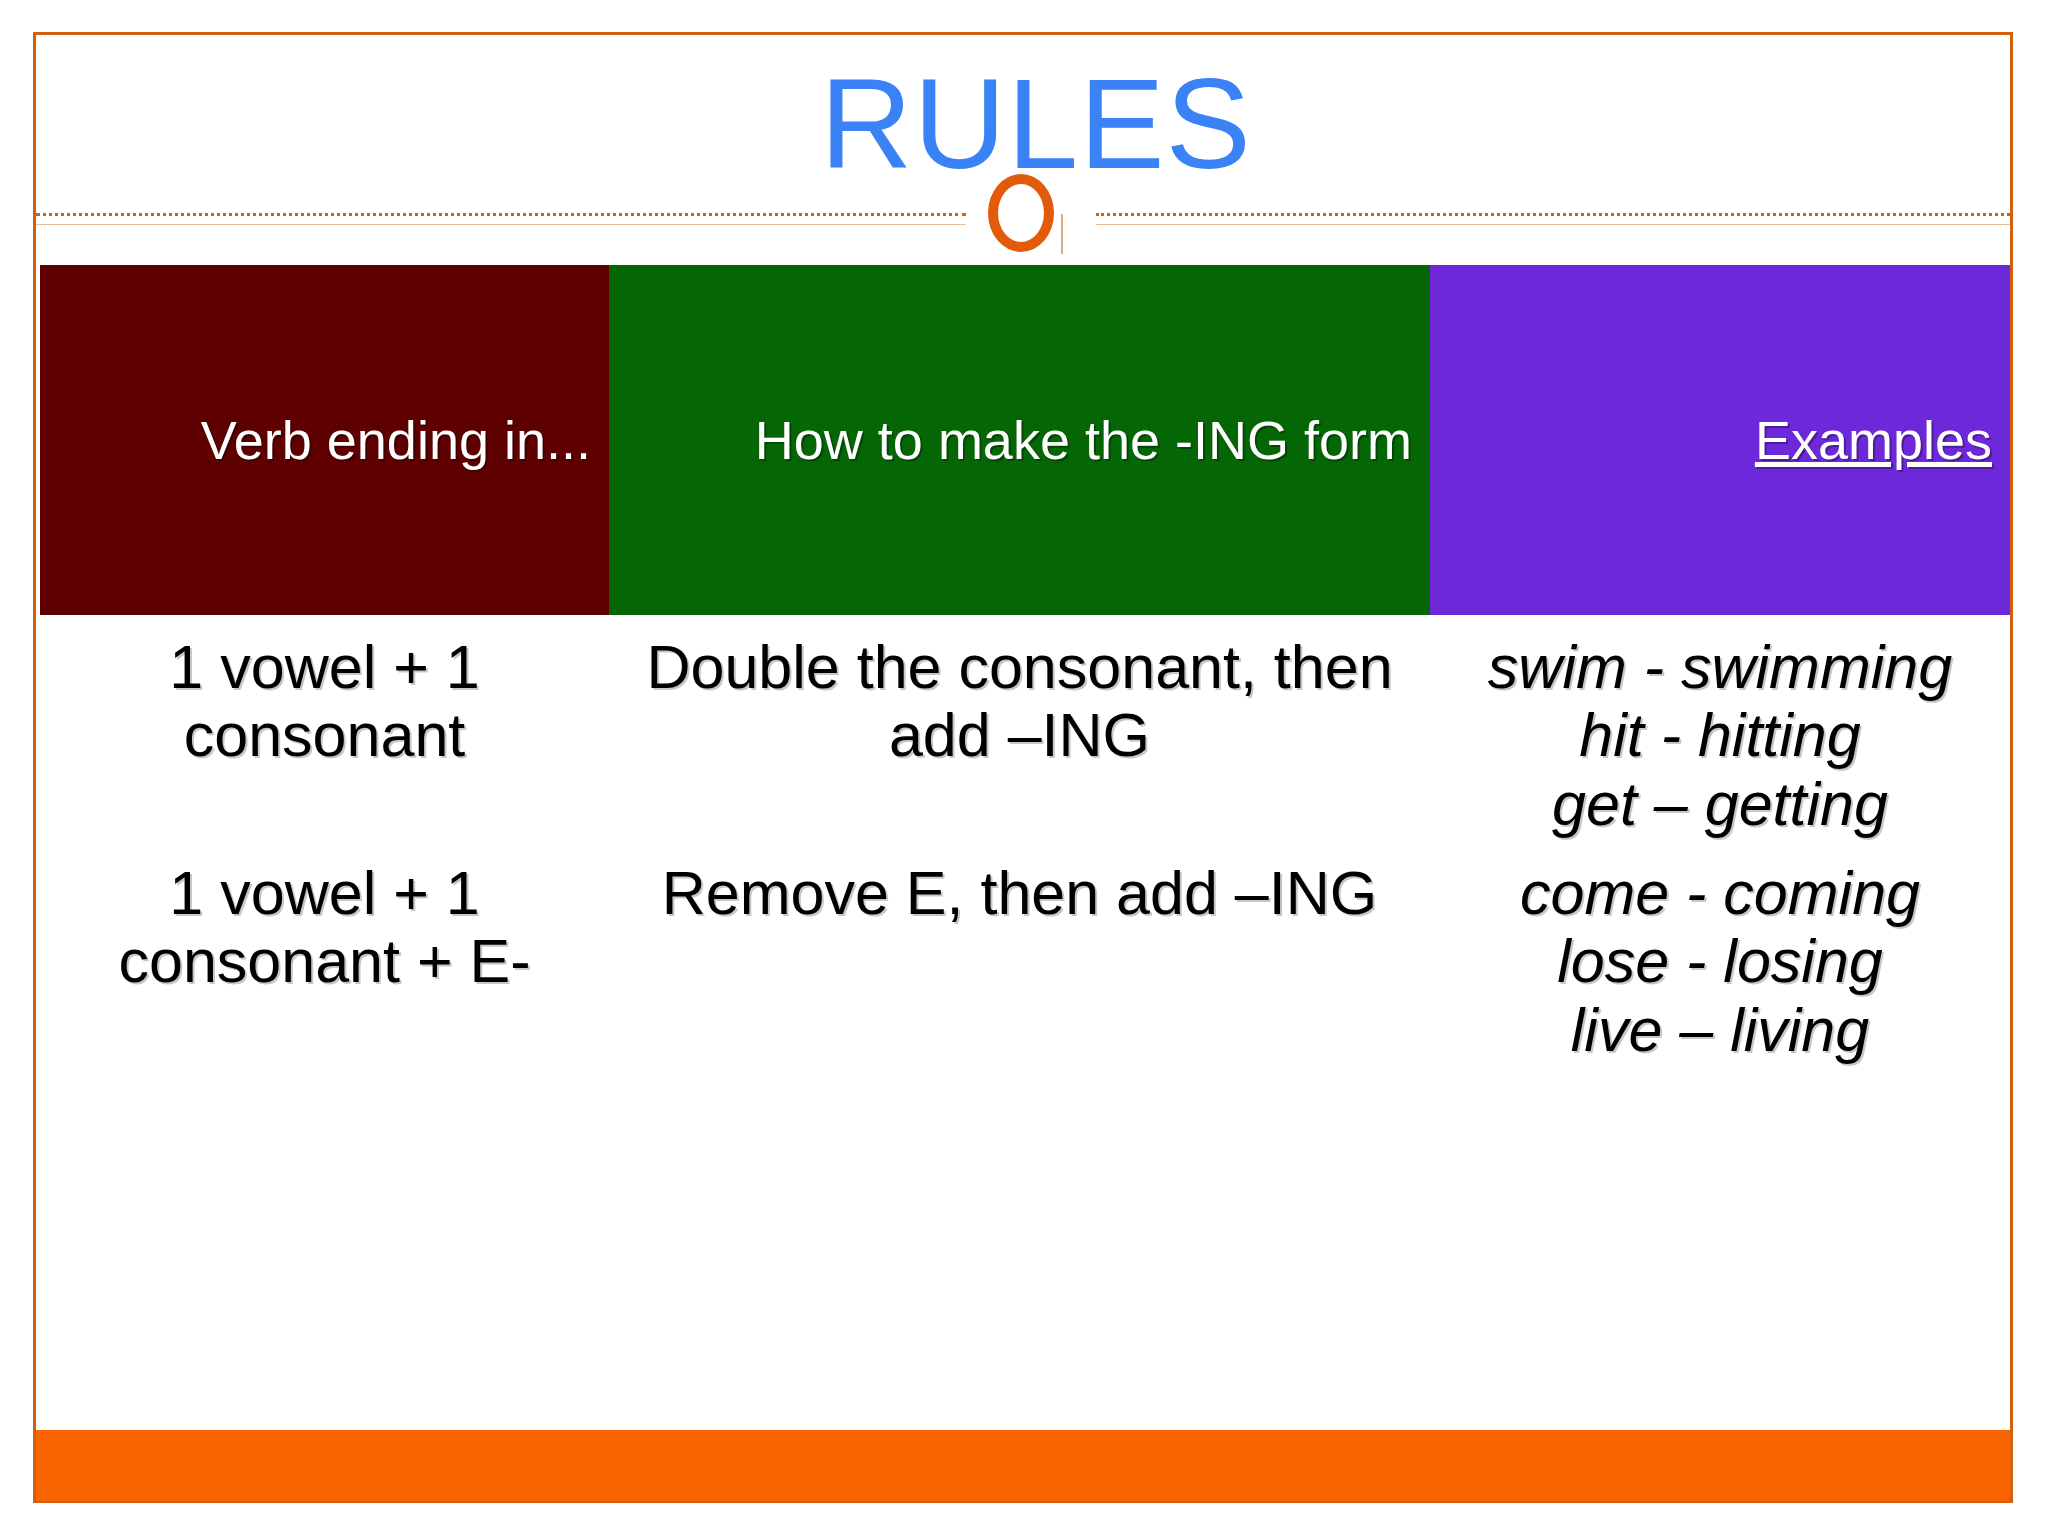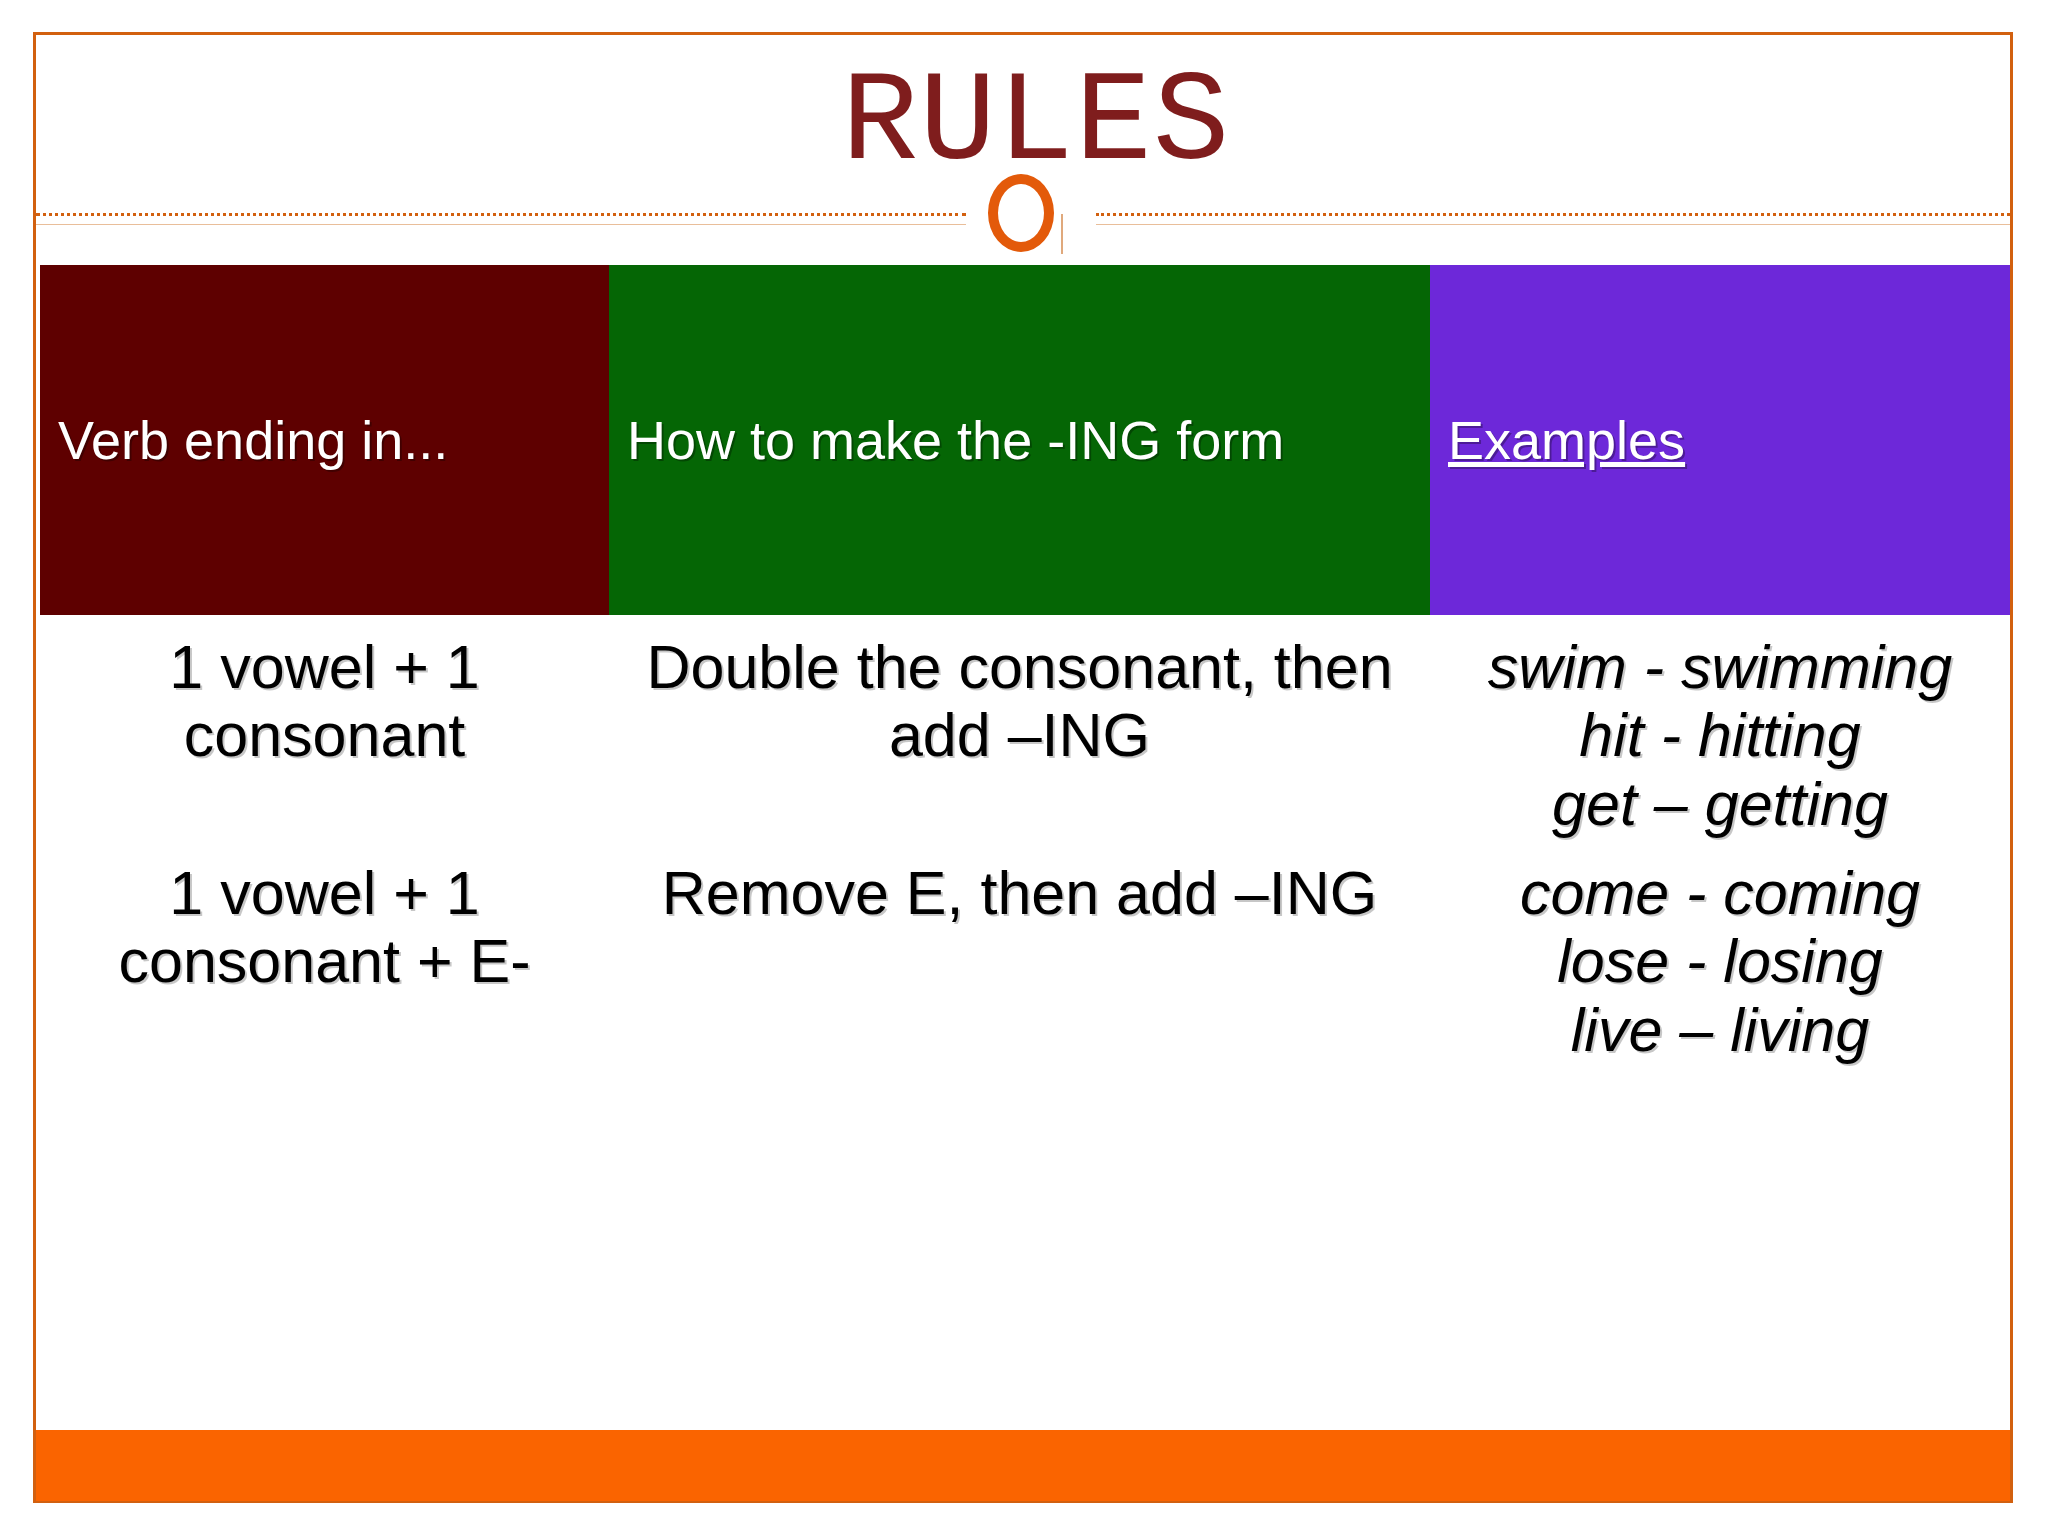--- a/index.html
+++ b/index.html
@@ -40,24 +40,24 @@
     position: absolute;
     left: 36px;
     top: 36px;
     width: 1974px;
     height: 176px;
     display: flex;
     align-items: center;
     justify-content: center;
   }
   .slide-title {
-    font-family: Liberation Mono, monospace;
+    font-family: Liberation Sans, sans-serif;
     font-size: 128px;
     line-height: 1;
-    color: #7f1d1d;
+    color: #3b82f6;
     letter-spacing: 1px;
     white-space: nowrap;
     margin-left: 26px;
   }
 
   
   .divider-wrap {
     position: absolute;
     left: 36px;
     top: 196px;
@@ -125,21 +125,21 @@
     border-collapse: collapse;
     table-layout: fixed;
   }
   .rules-table col.c1 { width: 569px; }
   .rules-table col.c2 { width: 821px; }
   .rules-table col.c3 { width: 580px; }
 
   .rules-table thead th {
     height: 350px;
     vertical-align: middle;
-    text-align: left;
+    text-align: right;
     color: #ffffff;
     font-size: 54px;
     font-weight: normal;
     font-family: "Liberation Sans Narrow", "Liberation Sans", sans-serif;
     font-stretch: condensed;
     line-height: 1.15;
     padding: 0 18px;
     text-shadow: 2px 2px 0 rgba(0,0,0,0.30);
     border: 0;
   }

